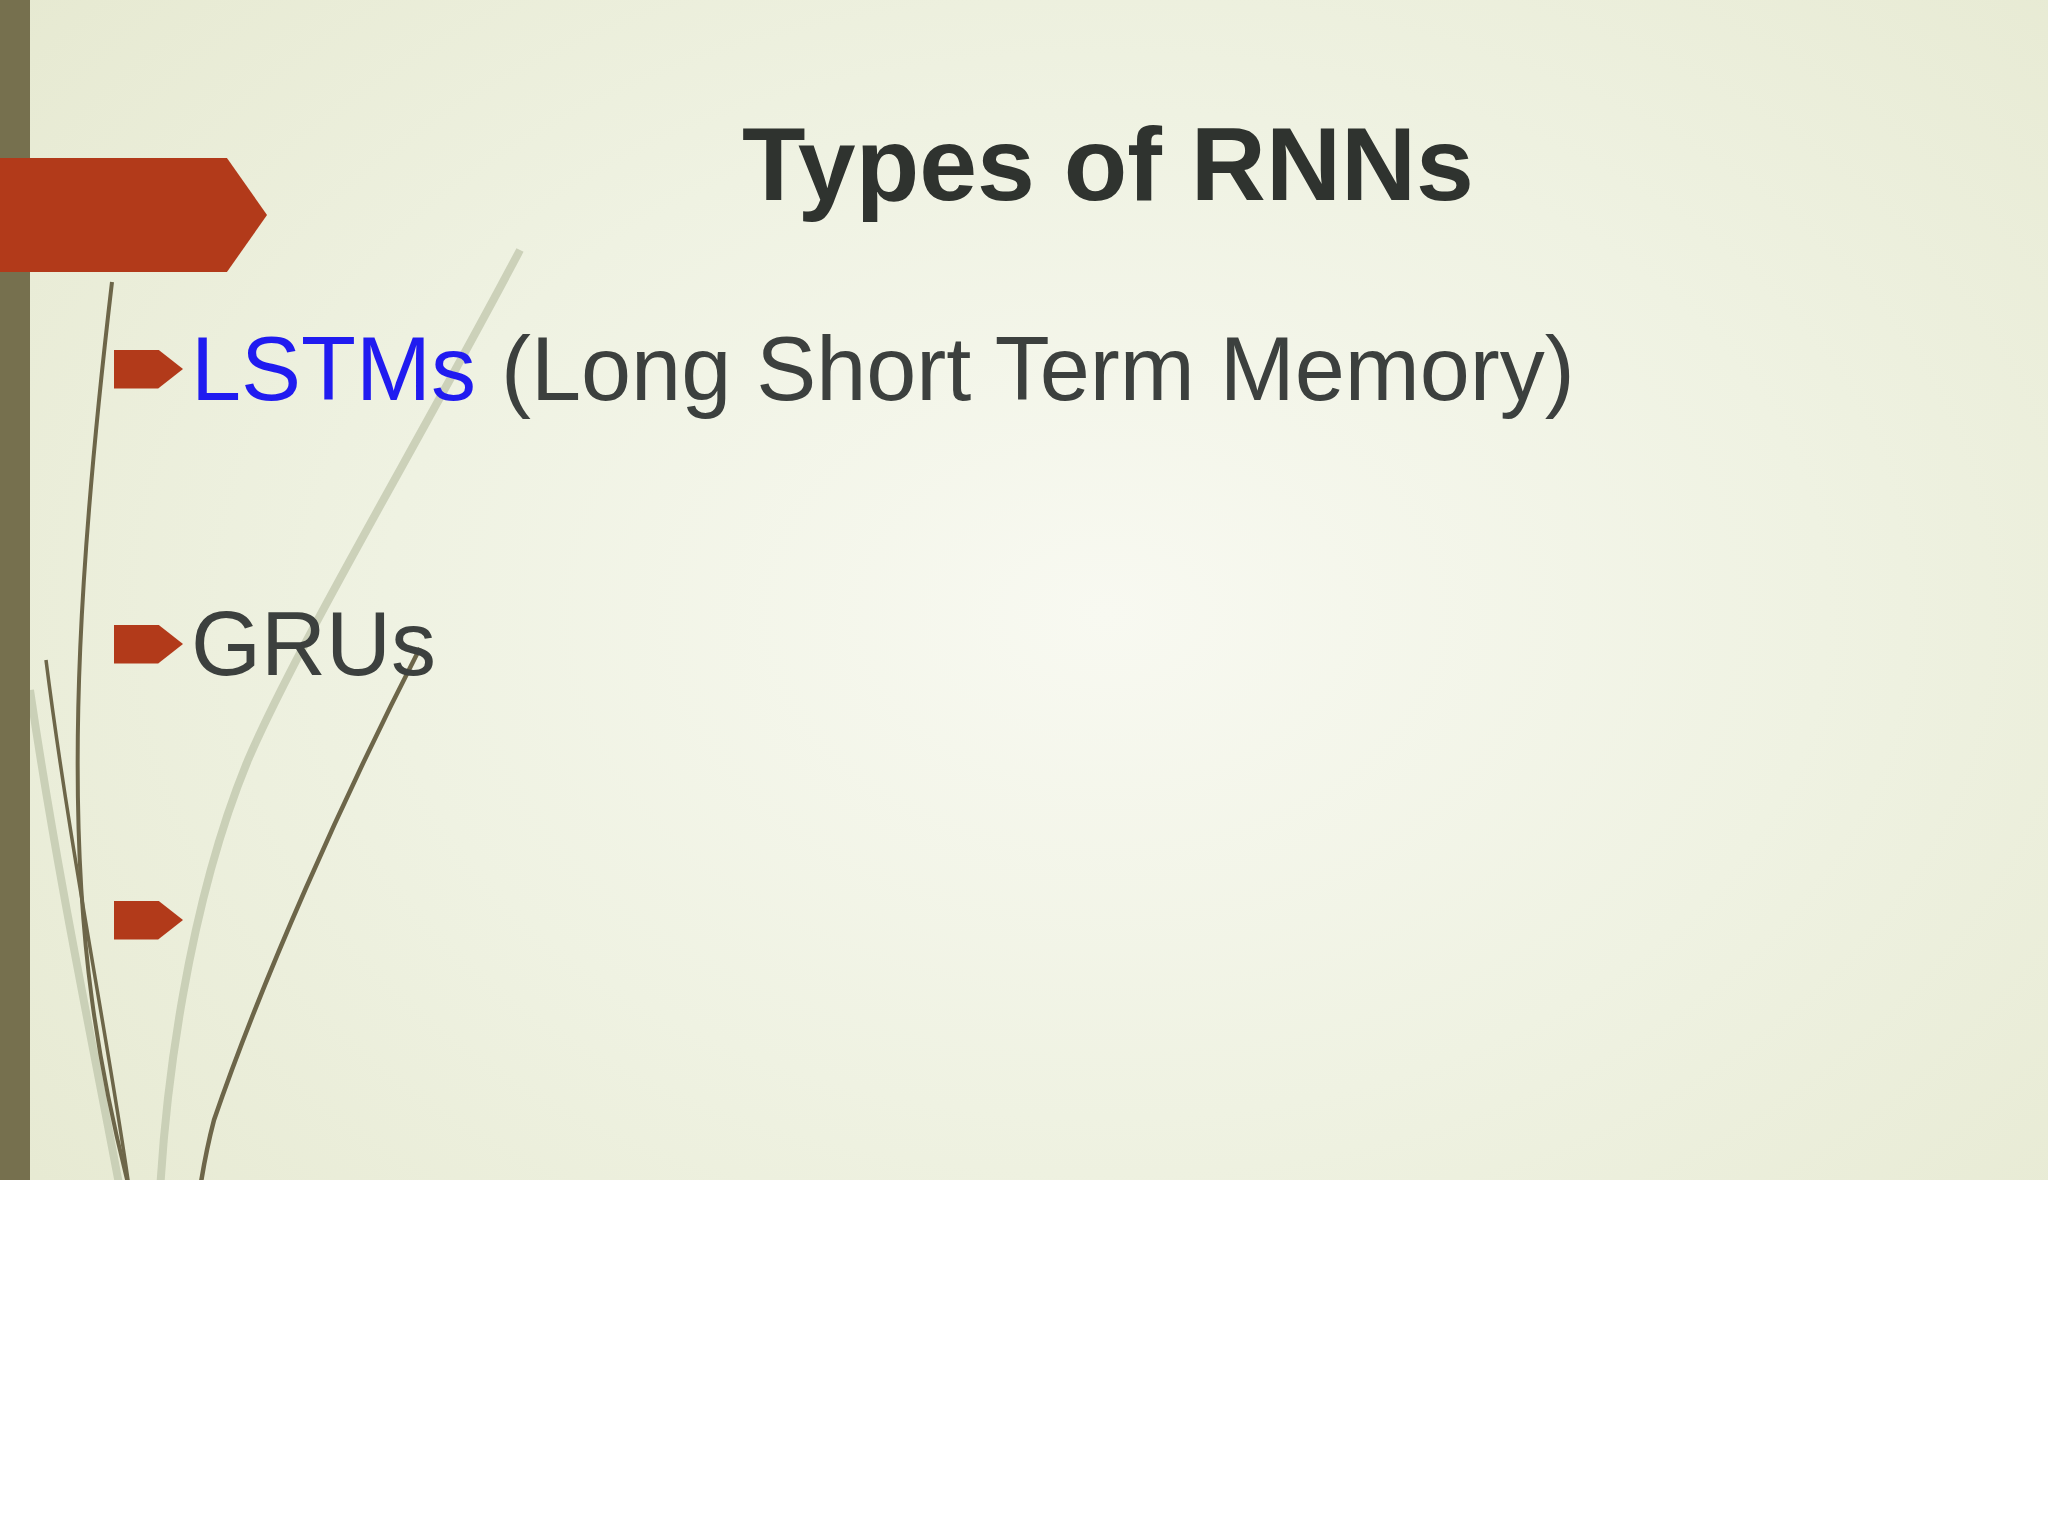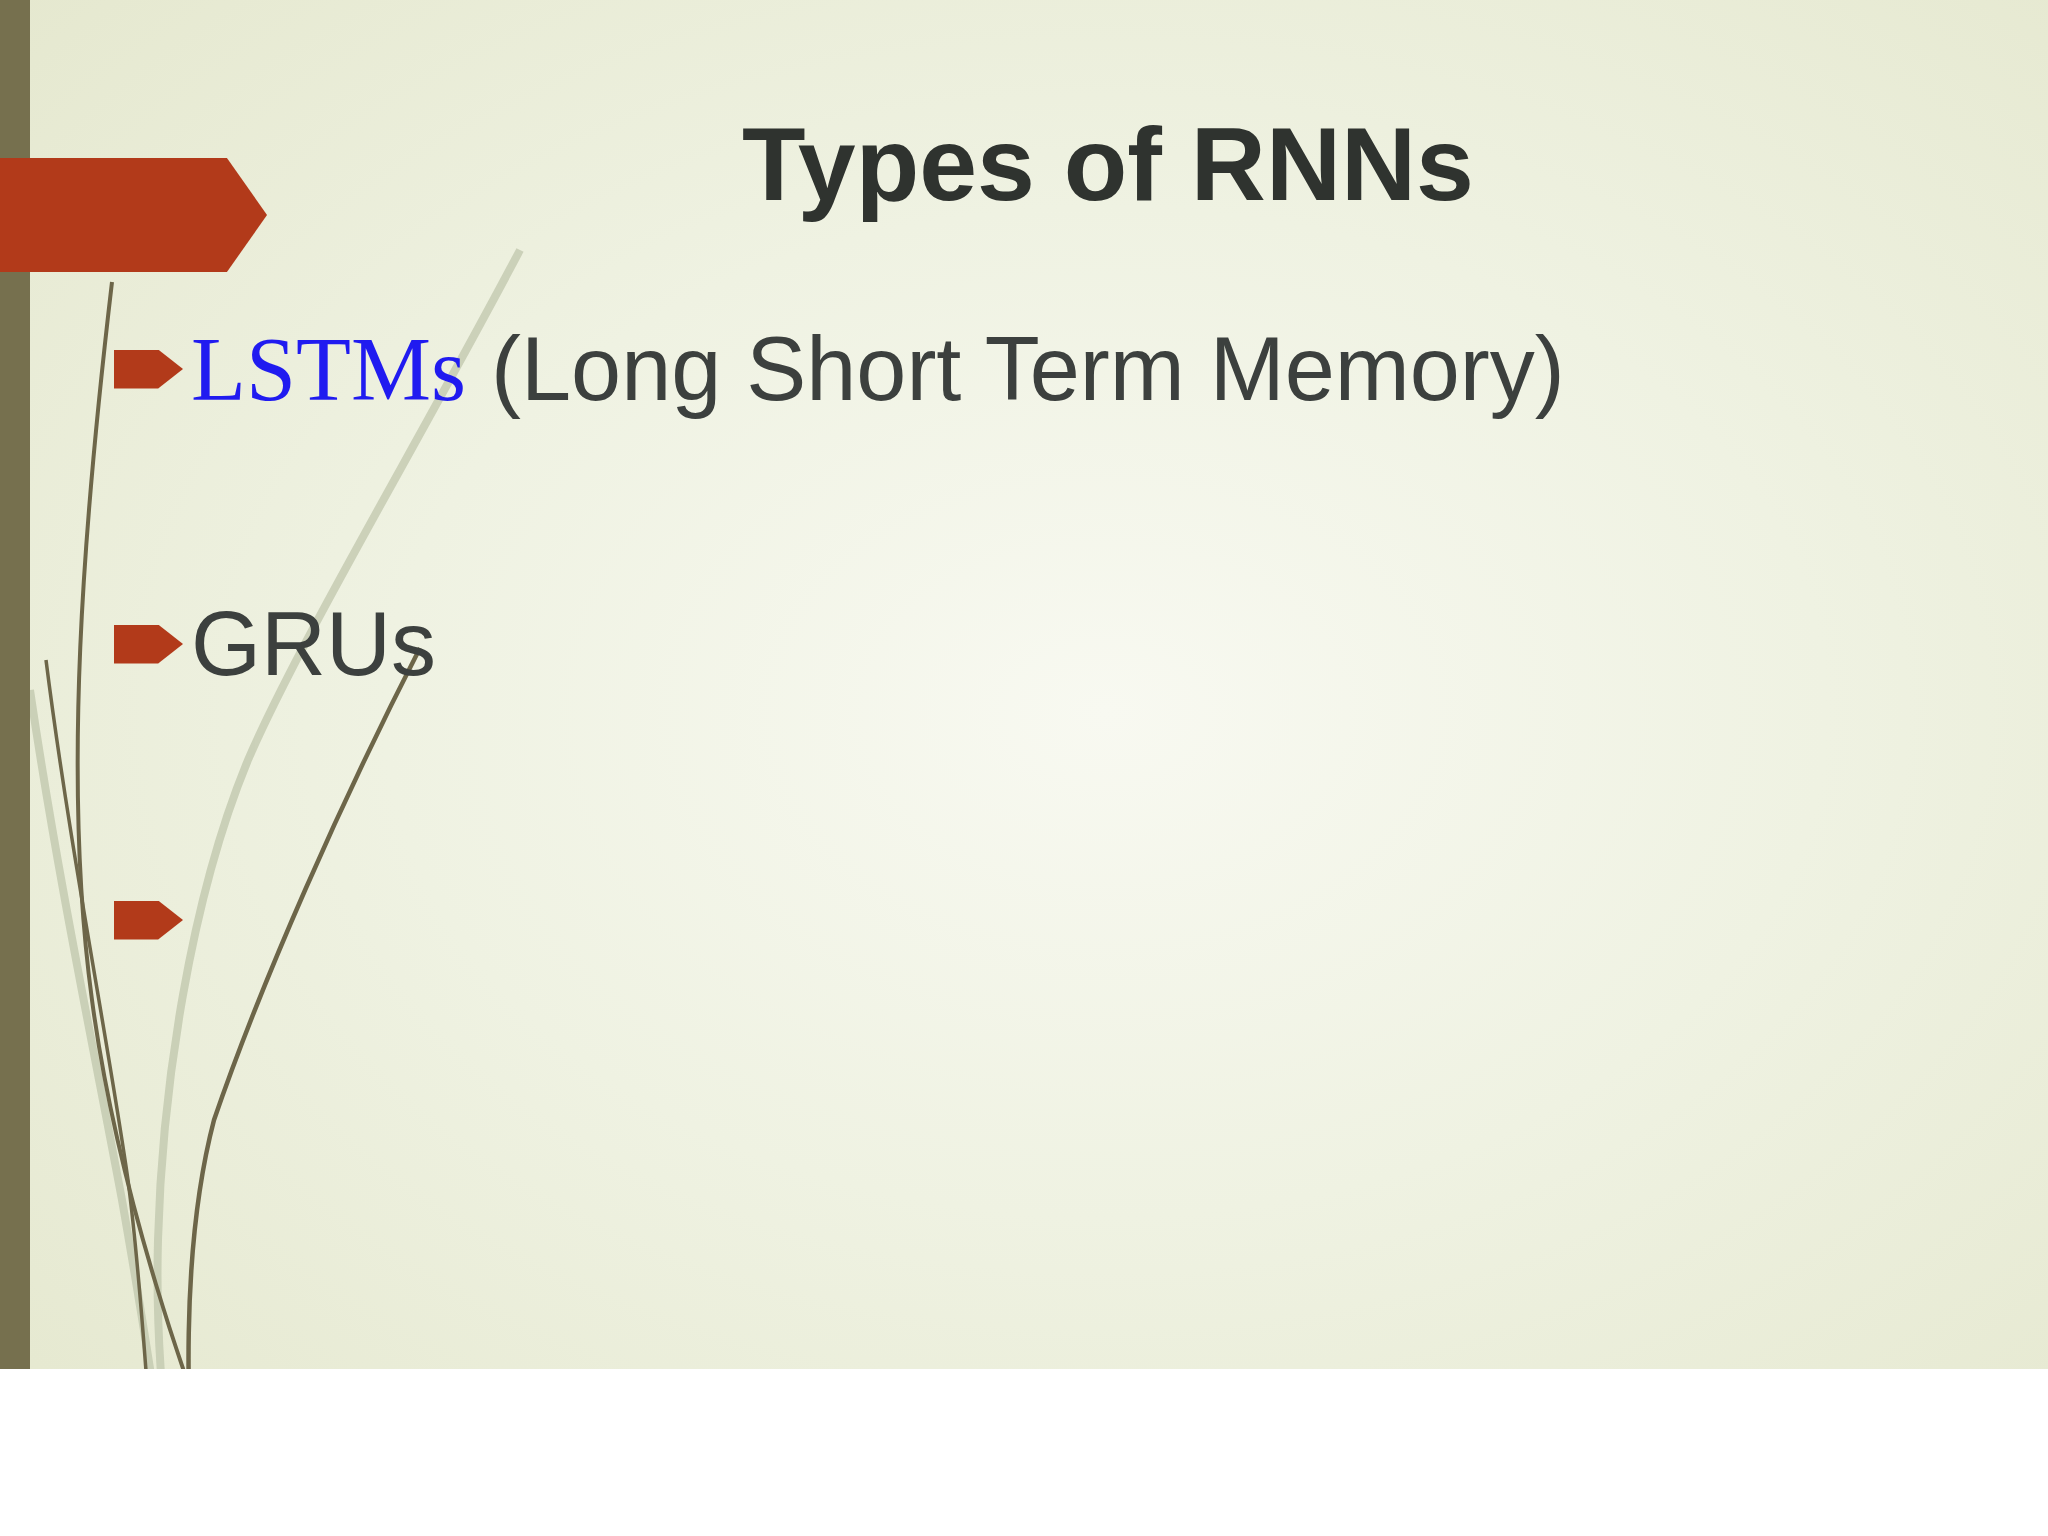--- a/index.html
+++ b/index.html
@@ -11,21 +11,21 @@
     --background-edge:#e5e8cf;
     --background-mid:#eff2e2;
     --background-center:#f8f9f1;
     --wisp-dark:#6d6649;
     --wisp-light:#c9cfb6;
   }
   html,body{margin:0;padding:0;}
   body{font-family:"Liberation Sans", sans-serif;}
   .slide{
     position:relative;
-    width:2048px;height:1369px;
+    width:2048px;height:1180px;
     overflow:hidden;
     background:radial-gradient(ellipse 1500px 1050px at 54% 52%,
       var(--background-center) 0%, var(--background-mid) 48%, var(--background-edge) 100%);
   }
   .wisp-svg{position:absolute;left:0;top:0;width:2048px;height:1536px;}
   .left-bar{
     position:absolute;left:0;top:0;width:30px;height:1536px;
     background:var(--sidebar-olive);
   }
   .big-arrow{
@@ -45,21 +45,21 @@
     color:var(--body-text);
   }
   .bullet-row.r1{top:319px;}
   .bullet-row.r2{top:594px;}
   .bullet-row.r3{top:870px;}
   .bullet-arrow{
     flex:0 0 auto;width:69px;height:39px;margin-right:8px;
     background:var(--accent-red);
     clip-path:polygon(0 0, 64% 0, 100% 50%, 64% 100%, 0 100%);
   }
-  .hl{color:var(--highlight-blue);font-family:Liberation Serif, serif;}
+  .hl{color:var(--highlight-blue);}
 </style>
 </head>
 <body>
 
 <div class="slide">
 
   <svg class="wisp-svg" viewBox="0 0 2048 1536" aria-hidden="true">
     <g fill="none" stroke="var(--wisp-light)" stroke-width="8" opacity="0.95">
       <path d="M 520,250 C 420,440 300,640 248,760 C 190,900 162,1090 158,1240 C 155,1350 166,1450 180,1536"></path>
       <path d="M 30,690 C 58,880 96,1060 122,1200 C 143,1320 163,1450 174,1536"></path>

